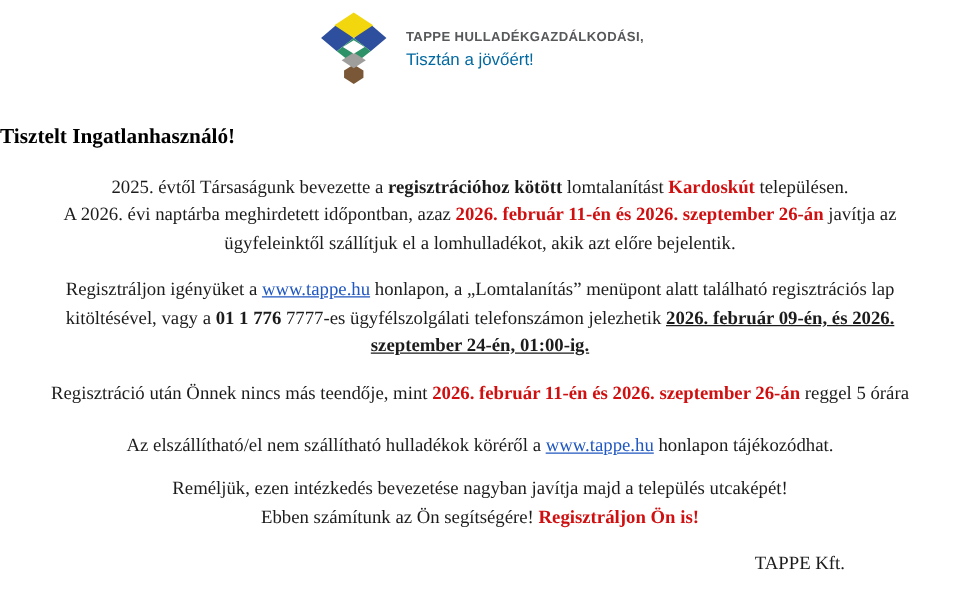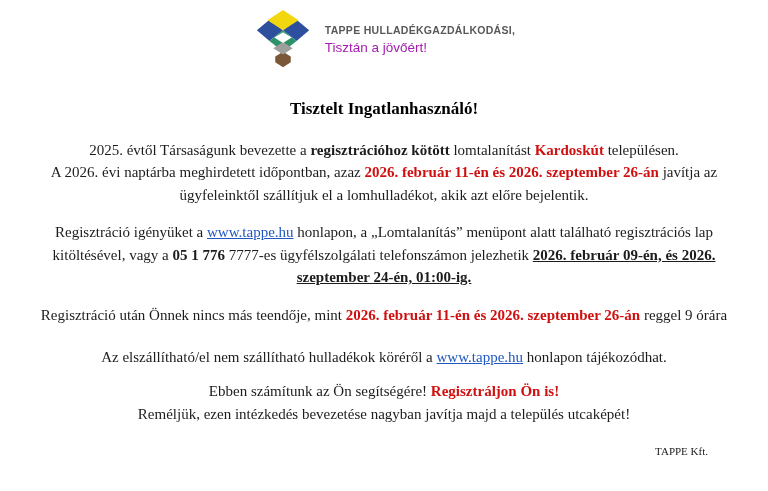--- a/index.html
+++ b/index.html
@@ -27,48 +27,48 @@
   }
   .logo-company{
     font-size:10.5px;
     font-weight:bold;
     letter-spacing:.3px;
     color:#57585A;
     line-height:15px;
   }
   .logo-slogan{
     font-size:13.5px;
-    color:#a21caf;
+    color:#0369a1;
     line-height:18px;
     margin-top:1px;
   }
   
   h1.title{
     margin:27px 0 0 0;
-    text-align:center;
+    text-align:left;
     font-size:17px;
     font-weight:bold;
     color:#000;
   }
   .para{margin:0;padding:0 26px;text-align:center;}
   .ln{white-space:nowrap;line-height:22.4px;font-size:15px;text-align:center;}
   #p1{margin-top:20px;}
   #p2{margin-top:15px;}
   #p3{margin-top:16px;}
   #p4{margin-top:19px;}
   #p5{margin-top:12px;}
   .b{font-weight:bold;}
   .r{color:#D01010;}
   .u{text-decoration:underline;font-weight:bold;}
   a.lk{color:#2057C0;font-weight:normal;text-decoration:underline;cursor:pointer;}
   .sig{
     margin-top:15px;
     text-align:right;
-    padding-right:60px;
-    font-size:11px;
+    padding-right:92px;
+    font-size:15px;
     line-height:22px;
   }
 </style>
 </head>
 <body>
 
 <div class="page">
 
   <header class="logo-row">
     <svg class="logo-mark" viewBox="0 0 60 64" aria-hidden="true">
@@ -95,46 +95,46 @@
     <div class="ln">
       <span>A 2026. évi naptárba meghirdetett időpontban, azaz </span><span class="b r">2026. február 11-én és 2026. szeptember 26-án</span><span> javítja az</span>
     </div>
     <div class="ln">
       <span>ügyfeleinktől szállítjuk el a lomhulladékot, akik azt előre bejelentik.</span>
     </div>
   </div>
 
   <div class="para" id="p2">
     <div class="ln">
-      <span>Regisztráció igényüket a </span><a class="lk">www.tappe.hu</a><span> honlapon, a „Lomtalanítás” menüpont alatt található regisztrációs lap</span>
+      <span>Regisztráljon igényüket a </span><a class="lk">www.tappe.hu</a><span> honlapon, a „Lomtalanítás” menüpont alatt található regisztrációs lap</span>
     </div>
     <div class="ln">
-      <span>kitöltésével, vagy a </span><span class="b">05 1 776</span><span> 7777-es ügyfélszolgálati telefonszámon jelezhetik </span><span class="u">2026. február 09-én, és 2026.</span>
+      <span>kitöltésével, vagy a </span><span class="b">01 1 776</span><span> 7777-es ügyfélszolgálati telefonszámon jelezhetik </span><span class="u">2026. február 09-én, és 2026.</span>
     </div>
     <div class="ln">
       <span class="u">szeptember 24-én, 01:00-ig.</span>
     </div>
   </div>
 
   <div class="para" id="p3">
     <div class="ln">
-      <span>Regisztráció után Önnek nincs más teendője, mint </span><span class="b r">2026. február 11-én és 2026. szeptember 26-án</span><span> reggel 9 órára</span>
+      <span>Regisztráció után Önnek nincs más teendője, mint </span><span class="b r">2026. február 11-én és 2026. szeptember 26-án</span><span> reggel 5 órára</span>
     </div>
   </div>
 
   <div class="para" id="p4">
     <div class="ln">
       <span>Az elszállítható/el nem szállítható hulladékok köréről a </span><a class="lk">www.tappe.hu</a><span> honlapon tájékozódhat.</span>
     </div>
   </div>
 
   <div class="para" id="p5">
     <div class="ln">
-      <span>Ebben számítunk az Ön segítségére! </span><span class="b r">Regisztráljon Ön is!</span>
+      <span>Reméljük, ezen intézkedés bevezetése nagyban javítja majd a település utcaképét!</span>
     </div>
     <div class="ln">
-      <span>Reméljük, ezen intézkedés bevezetése nagyban javítja majd a település utcaképét!</span>
+      <span>Ebben számítunk az Ön segítségére! </span><span class="b r">Regisztráljon Ön is!</span>
     </div>
   </div>
 
   <div class="sig">TAPPE Kft.</div>
 
 </div>
 
 </body></html>

